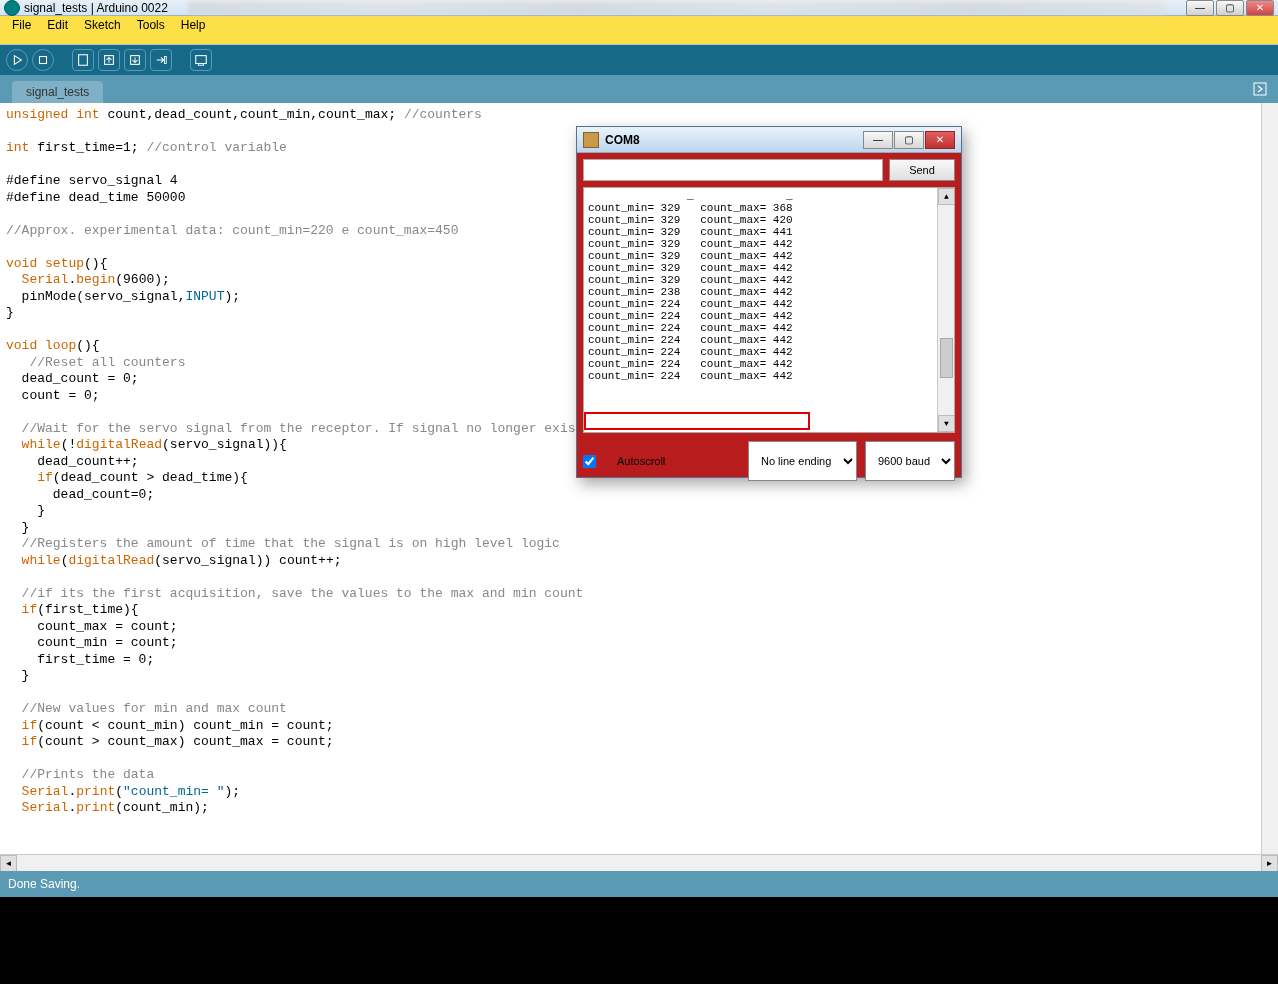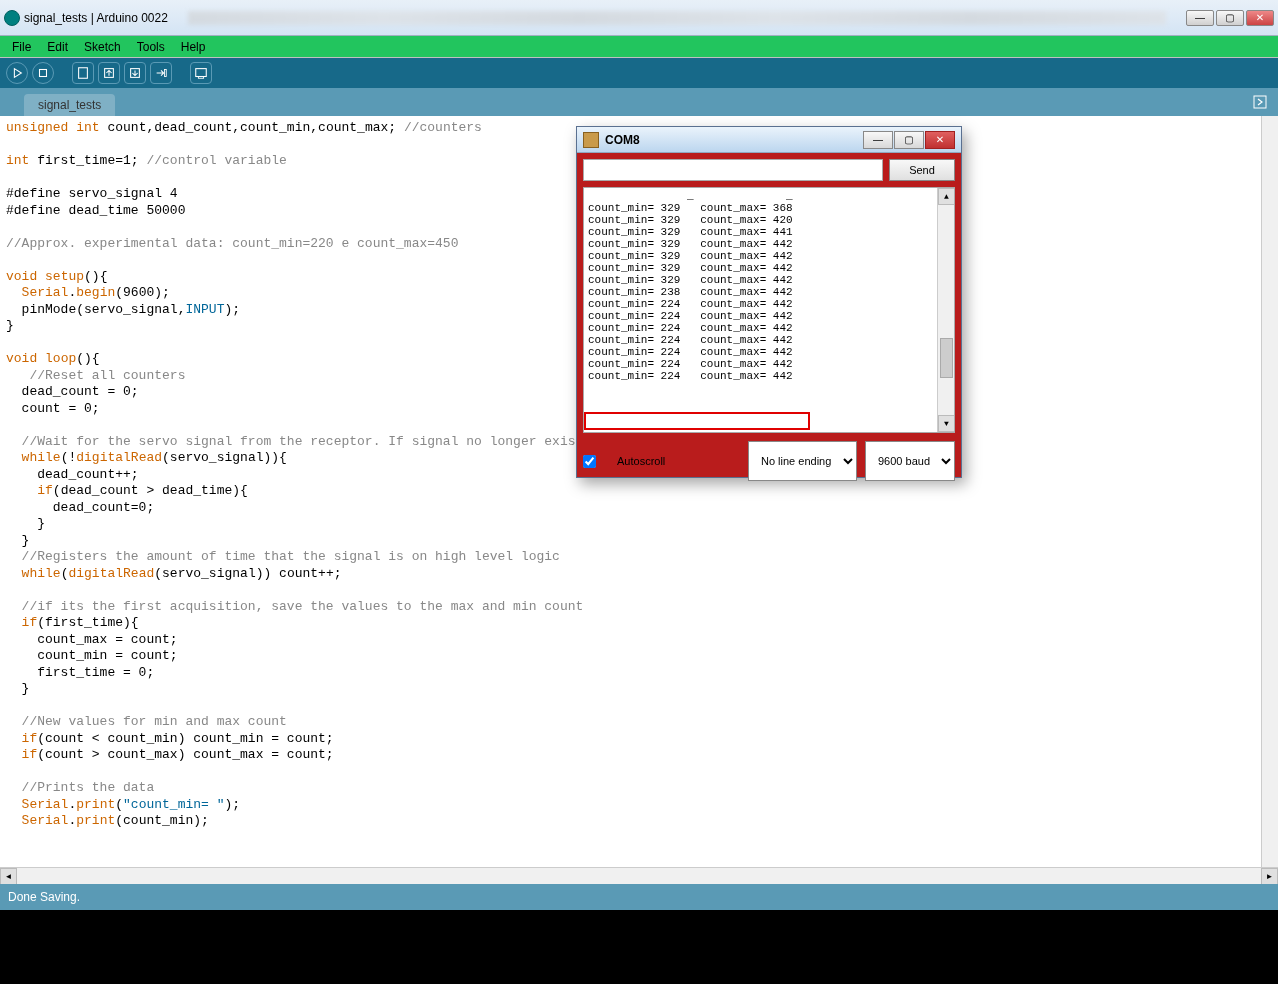--- a/index.html
+++ b/index.html
@@ -1,35 +1,35 @@
 <!DOCTYPE html>
 <html><head>
 <meta charset="utf-8">
 <style>
   * { margin: 0; padding: 0; box-sizing: border-box; }
   body { font-family: Arial, sans-serif; font-size: 12px; background: #fff; overflow: hidden; width: 1278px; height: 984px; position: relative; }
 
-  .titlebar { height: 36px; background: linear-gradient(#e8f0f8, #d4e4f4); border-bottom: 1px solid #a0b0c0; display: flex; align-items: center; padding: 0 4px; }
+  .titlebar { height: 16px; background: linear-gradient(#e8f0f8, #d4e4f4); border-bottom: 1px solid #a0b0c0; display: flex; align-items: center; padding: 0 4px; }
   .titlebar-icon { width: 16px; height: 16px; background: #008080; border-radius: 50%; margin-right: 4px; display: inline-block; border: 1px solid #006060; }
   .titlebar-title { font-size: 12px; color: #000; }
   .titlebar-blur { flex: 1; margin: 0 20px; height: 14px; background: linear-gradient(90deg, #ccc 0%, #ddd 20%, #ccc 40%, #ddd 60%, #ccc 80%, #ddd 100%); opacity: 0.5; filter: blur(2px); }
   .win-controls { display: flex; gap: 2px; }
   .win-btn { width: 28px; height: 16px; background: linear-gradient(#f8f8f8, #d0d0d0); border: 1px solid #888; border-radius: 2px; font-size: 10px; display: flex; align-items: center; justify-content: center; cursor: pointer; }
   .win-btn.close { background: linear-gradient(#e88, #c44); color: #fff; }
 
-  .menubar { height: 22px; background: #22c55e; border-bottom: 1px solid #c0c0c0; display: flex; align-items: center; padding: 0 4px; }
+  .menubar { height: 29px; background: #fde047; border-bottom: 1px solid #c0c0c0; display: flex; align-items: flex-start; padding: 0 4px; }
   .menu-item { padding: 2px 8px; font-size: 12px; cursor: pointer; }
 
   .toolbar { height: 30px; background: #176989; display: flex; align-items: center; padding: 0 6px; gap: 4px; }
   .tool-btn { width: 22px; height: 22px; border: 1px solid #5a9ab5; border-radius: 4px; display: flex; align-items: center; justify-content: center; cursor: pointer; }
   .tool-btn svg { width: 14px; height: 14px; }
   .tool-sep { width: 10px; }
   .tool-btn.round { border-radius: 50%; }
 
-  .tabbar { height: 28px; background: #5a9ab5; display: flex; align-items: flex-end; padding: 0 24px; position: relative; }
+  .tabbar { height: 28px; background: #5a9ab5; display: flex; align-items: flex-end; padding: 0 12px; position: relative; }
   .tab { background: #7fb0c5; padding: 4px 14px; border-radius: 4px 4px 0 0; font-size: 12px; color: #333; cursor: pointer; }
   .tab-expand { position: absolute; right: 8px; top: 4px; width: 20px; height: 20px; display: flex; align-items: center; justify-content: center; cursor: pointer; }
 
   .code-area { position: relative; height: 768px; background: #fff; overflow: hidden; }
   .code-content { padding: 4px 6px; font-family: 'Courier New', monospace; font-size: 13px; line-height: 16.5px; white-space: pre; color: #000; }
   .code-scroll-v { position: absolute; right: 0; top: 0; width: 17px; height: calc(100% - 17px); background: #f0f0f0; border-left: 1px solid #ccc; }
   .code-scroll-h { position: absolute; bottom: 0; left: 0; height: 17px; width: 100%; background: #f0f0f0; border-top: 1px solid #ccc; display:flex; }
   .scroll-track-h { flex:1; position:relative; }
   .scroll-btn { width:17px; height:17px; background:#e0e0e0; border:1px solid #bbb; display:flex; align-items:center; justify-content:center; font-size:8px; }
 

